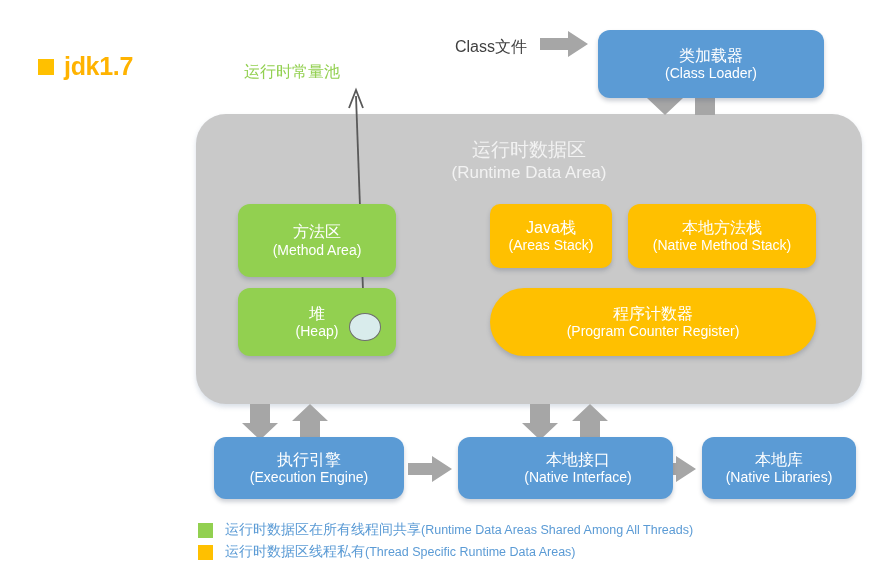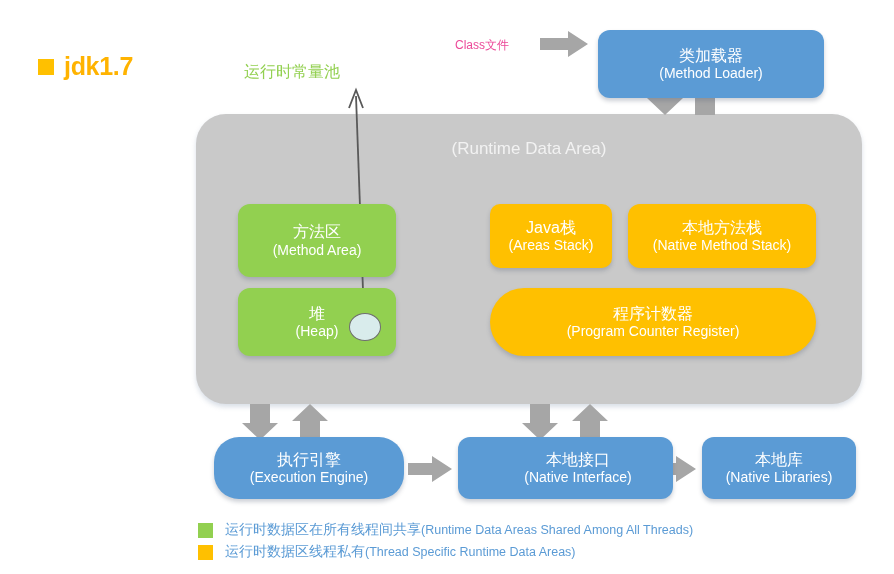--- a/index.html
+++ b/index.html
@@ -93,21 +93,21 @@
   .box.pill   { border-radius: 34px; }
 
   
   #box-method-area  { left: 238px; top: 204px; width: 158px; height: 73px; text-align: center; }
   #box-heap         { left: 238px; top: 288px; width: 158px; height: 68px; }
   #box-java-stack   { left: 490px; top: 204px; width: 122px; height: 64px; border-radius: 10px; }
   #box-native-stack { left: 628px; top: 204px; width: 188px; height: 64px; }
   #box-pc-register  { left: 490px; top: 288px; width: 326px; height: 68px; }
 
   #box-class-loader { left: 598px; top: 10px;  width: 226px; height: 68px; margin-top: 20px; }
-  #box-exec-engine  { left: 214px; top: 437px; width: 190px; height: 62px; border-radius: 25px; }
+  #box-exec-engine  { left: 214px; top: 437px; width: 190px; height: 62px; }
   #box-native-if    { left: 458px; top: 437px; width: 190px; height: 62px; padding-left: 25px; }
   #box-native-lib   { left: 702px; top: 437px; width: 154px; height: 62px; }
 
   
   #heap-ellipse {
     position: absolute;
     left: 349px;
     top: 313px;
     width: 30px;
     height: 26px;
@@ -122,22 +122,22 @@
     left: 244px;
     top: 62px;
     font-size: 16px;
     color: #92D050;
     white-space: nowrap;
   }
   #class-file-label {
     position: absolute;
     left: 455px;
     top: 37px;
-    font-size: 12px;
-    color: #ec4899;
+    font-size: 16px;
+    color: #404040;
     white-space: nowrap;
   }
 
   
   #legend {
     position: absolute;
     left: 198px;
     top: 521px;
     display: flex;
     flex-direction: column;
@@ -172,20 +172,21 @@
 
 <div class="canvas">
 
   <div id="title-block">
     <span id="title-bullet"></span>
     <span id="title-text">jdk1.7</span>
   </div>
 
   <div id="runtime-area">
     <div id="runtime-area-title">
+      <span>运行时数据区</span>
       <span class="en">(Runtime Data Area)</span>
     </div>
   </div>
 
   <svg id="arrow-layer" viewBox="0 0 894 574">
 
     <g fill="#A6A6A6">
       <polygon points="540,38 568,38 568,31 588,44 568,57 568,50 540,50"></polygon>
     </g>
 
@@ -225,21 +226,21 @@
       <path d="M 364,318 L 356,96" stroke-width="1.8"></path>
       <path d="M 349,108 L 356,90 L 363,108" stroke-width="1.8" stroke-linejoin="miter"></path>
     </g>
   </svg>
 
   <div id="constant-pool-label">运行时常量池</div>
   <div id="class-file-label">Class文件</div>
 
   <div class="box blue" id="box-class-loader">
     <span class="cn">类加载器</span>
-    <span class="en">(Method Loader)</span>
+    <span class="en">(Class Loader)</span>
   </div>
 
   <div class="box green" id="box-method-area">
     <span class="cn">方法区</span>
     <span class="en">(Method Area)</span>
   </div>
 
   <div class="box green" id="box-heap">
     <span class="cn">堆</span>
     <span class="en">(Heap)</span>

